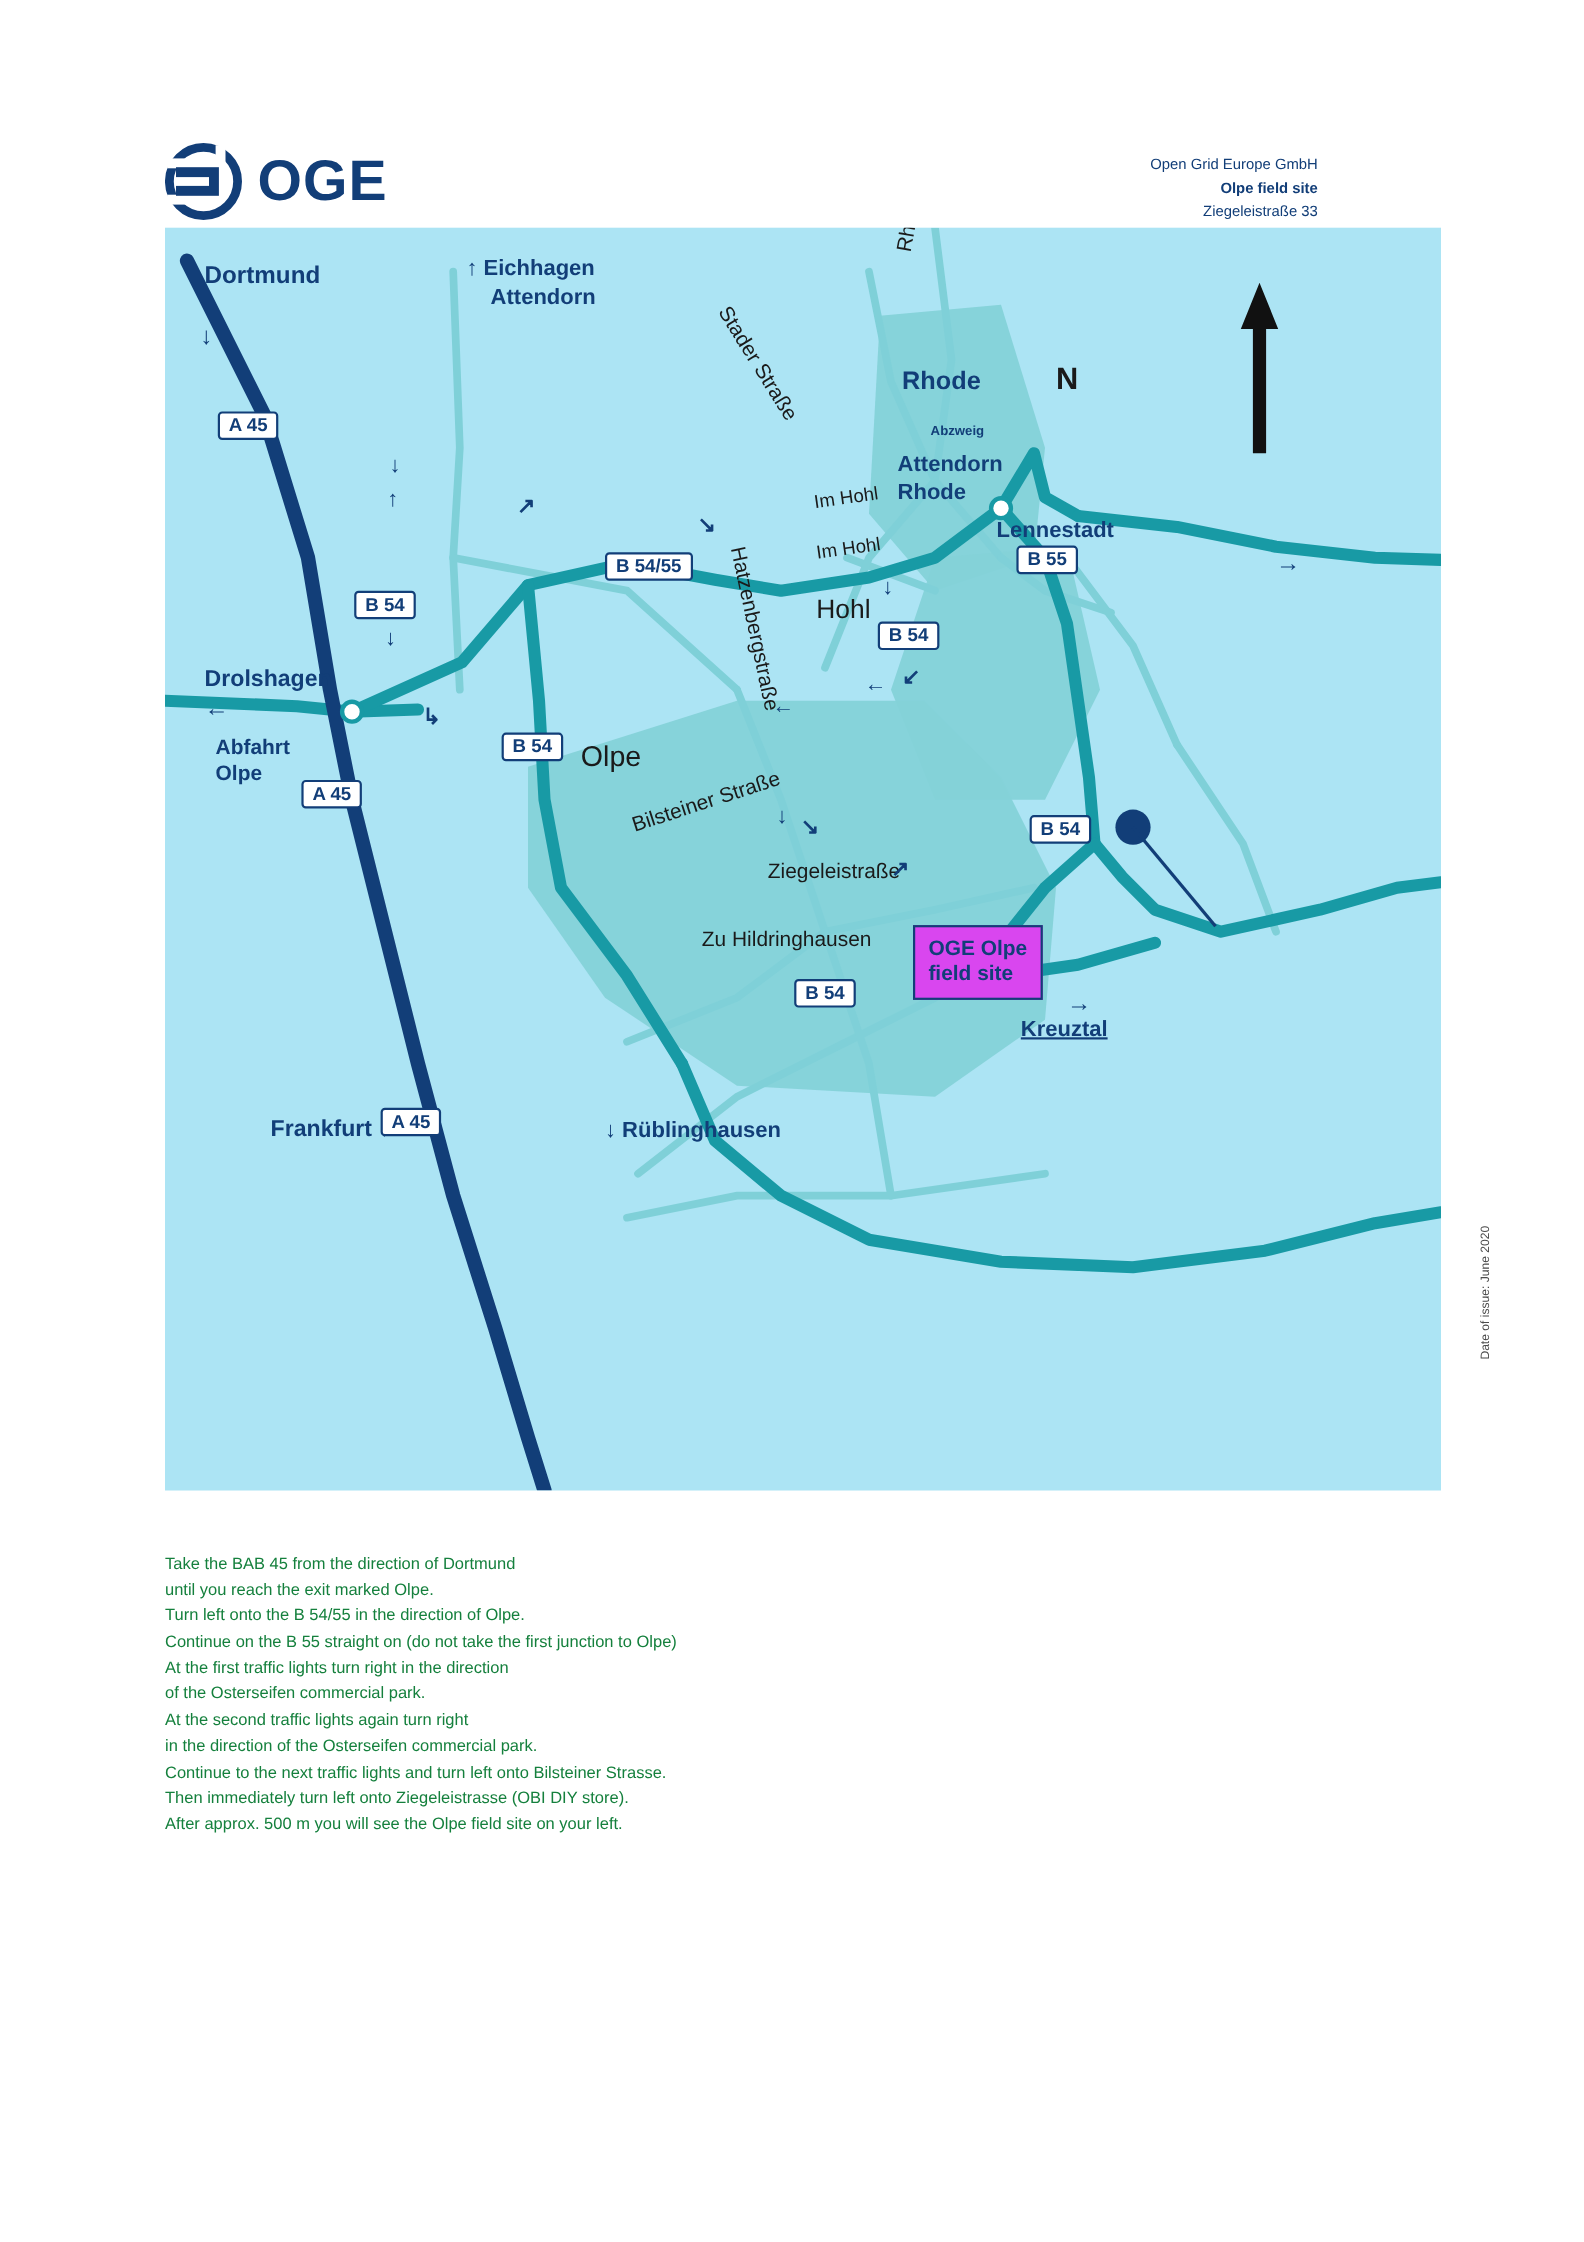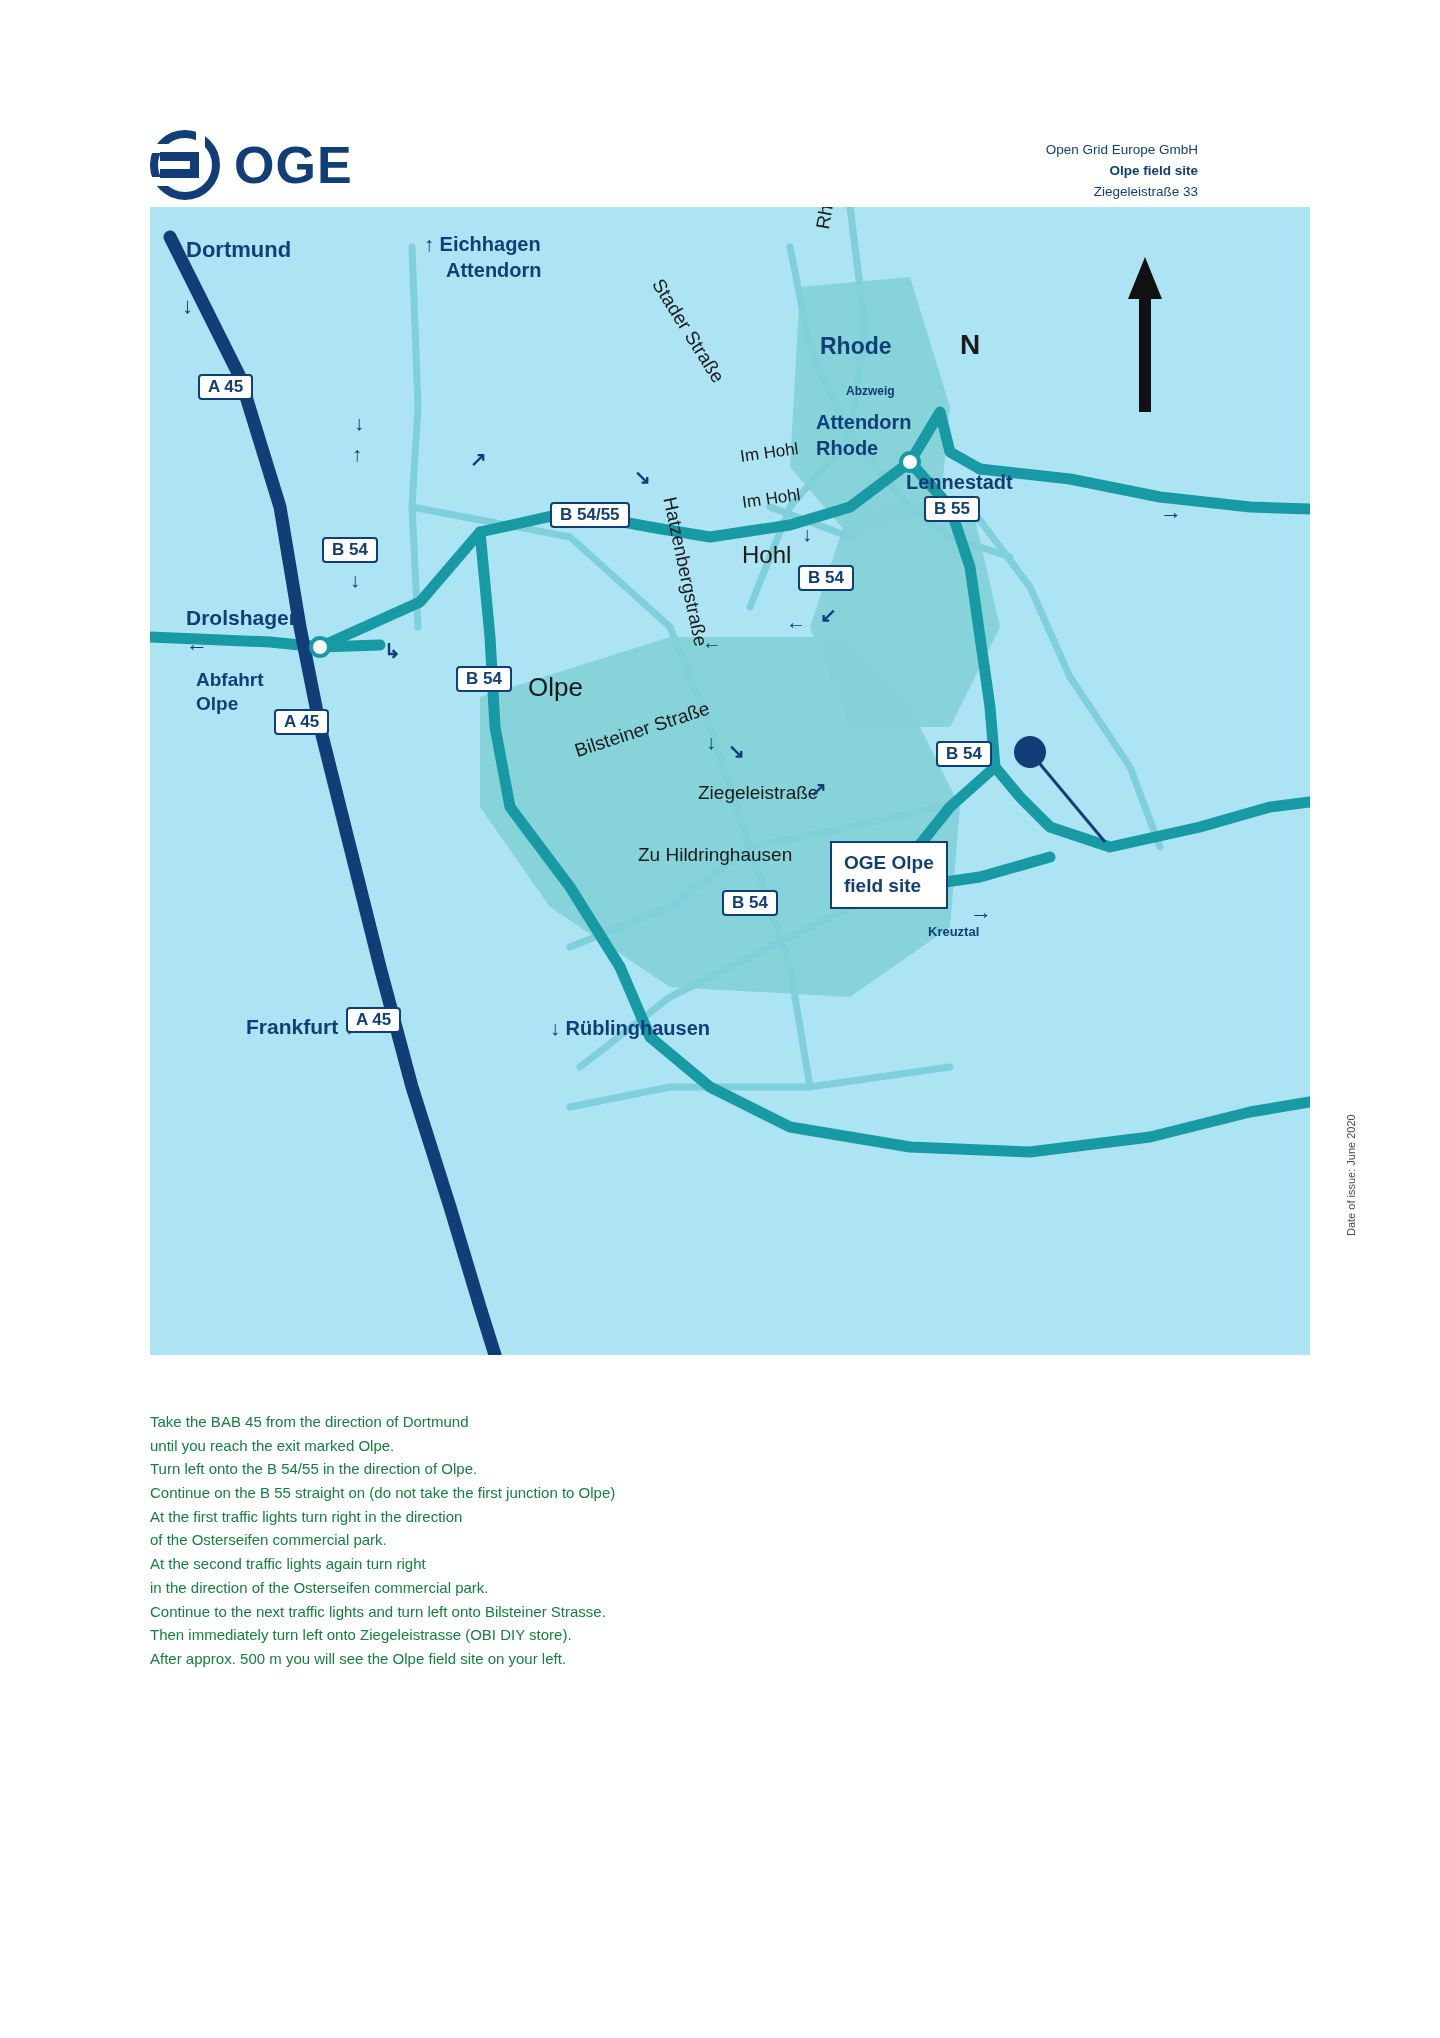--- a/index.html
+++ b/index.html
@@ -49,21 +49,21 @@
     border-radius: 4px;
     color: #123e78;
     font-weight: bold;
     font-size: 17px;
     padding: 2px 8px 3px 8px;
     white-space: nowrap;
     line-height: 1;
   }
   .callout {
     position: absolute;
-    background: #ffffff;
+    background: #d946ef;
     border: 2px solid #123e78;
     color: #123e78;
     font-weight: bold;
     font-size: 19px;
     line-height: 1.2;
     padding: 9px 12px;
     white-space: nowrap;
   }
   .arrowglyph { position: absolute; color: #123e78; font-weight: bold; }
   .rot { transform-origin: left top; }
@@ -189,21 +189,21 @@
     <span class="arrowglyph" style="left:36px; top:424px; font-size:22px;">←</span>
 
     <div class="maplabel town" style="left:46px; top:462px; font-size:19px;">Abfahrt</div>
     <div class="maplabel town" style="left:46px; top:486px; font-size:19px;">Olpe</div>
 
     <div class="maplabel plain" style="left:378px; top:466px; font-size:26px;">Olpe</div>
 
     <div class="maplabel plain" style="left:548px; top:575px; font-size:19px;">Ziegeleistraße</div>
     <div class="maplabel plain" style="left:488px; top:637px; font-size:19px;">Zu Hildringhausen</div>
 
-    <div class="maplabel town" style="left:778px; top:718px; font-size:13px;">Kreuztal</div>
+    <div class="maplabel town" style="left:778px; top:718px; font-size:20px;text-decoration:underline;">Kreuztal</div>
     <span class="arrowglyph" style="left:820px; top:692px; font-size:22px;">→</span>
 
     <div class="maplabel town" style="left:96px; top:808px; font-size:21px;"><span>Frankfurt</span> ↓</div>
     <div class="maplabel town" style="left:400px; top:810px; font-size:20px;">↓ <span>Rüblinghausen</span></div>
 
     <div class="maplabel plain rot" style="left:516px; top:68px; font-size:19px; transform: rotate(58deg);">Stader Straße</div>
     <div class="maplabel plain rot" style="left:662px; top:20px; font-size:19px; transform: rotate(-80deg);">Rhoder Hauptstraße</div>
     <div class="maplabel plain" style="left:590px; top:236px; font-size:17px; transform: rotate(-8deg);">Im Hohl</div>
     <div class="maplabel plain" style="left:592px; top:282px; font-size:17px; transform: rotate(-8deg);">Im Hohl</div>
     <div class="maplabel plain rot" style="left:530px; top:288px; font-size:19px; transform: rotate(78deg);">Hatzenbergstraße</div>

